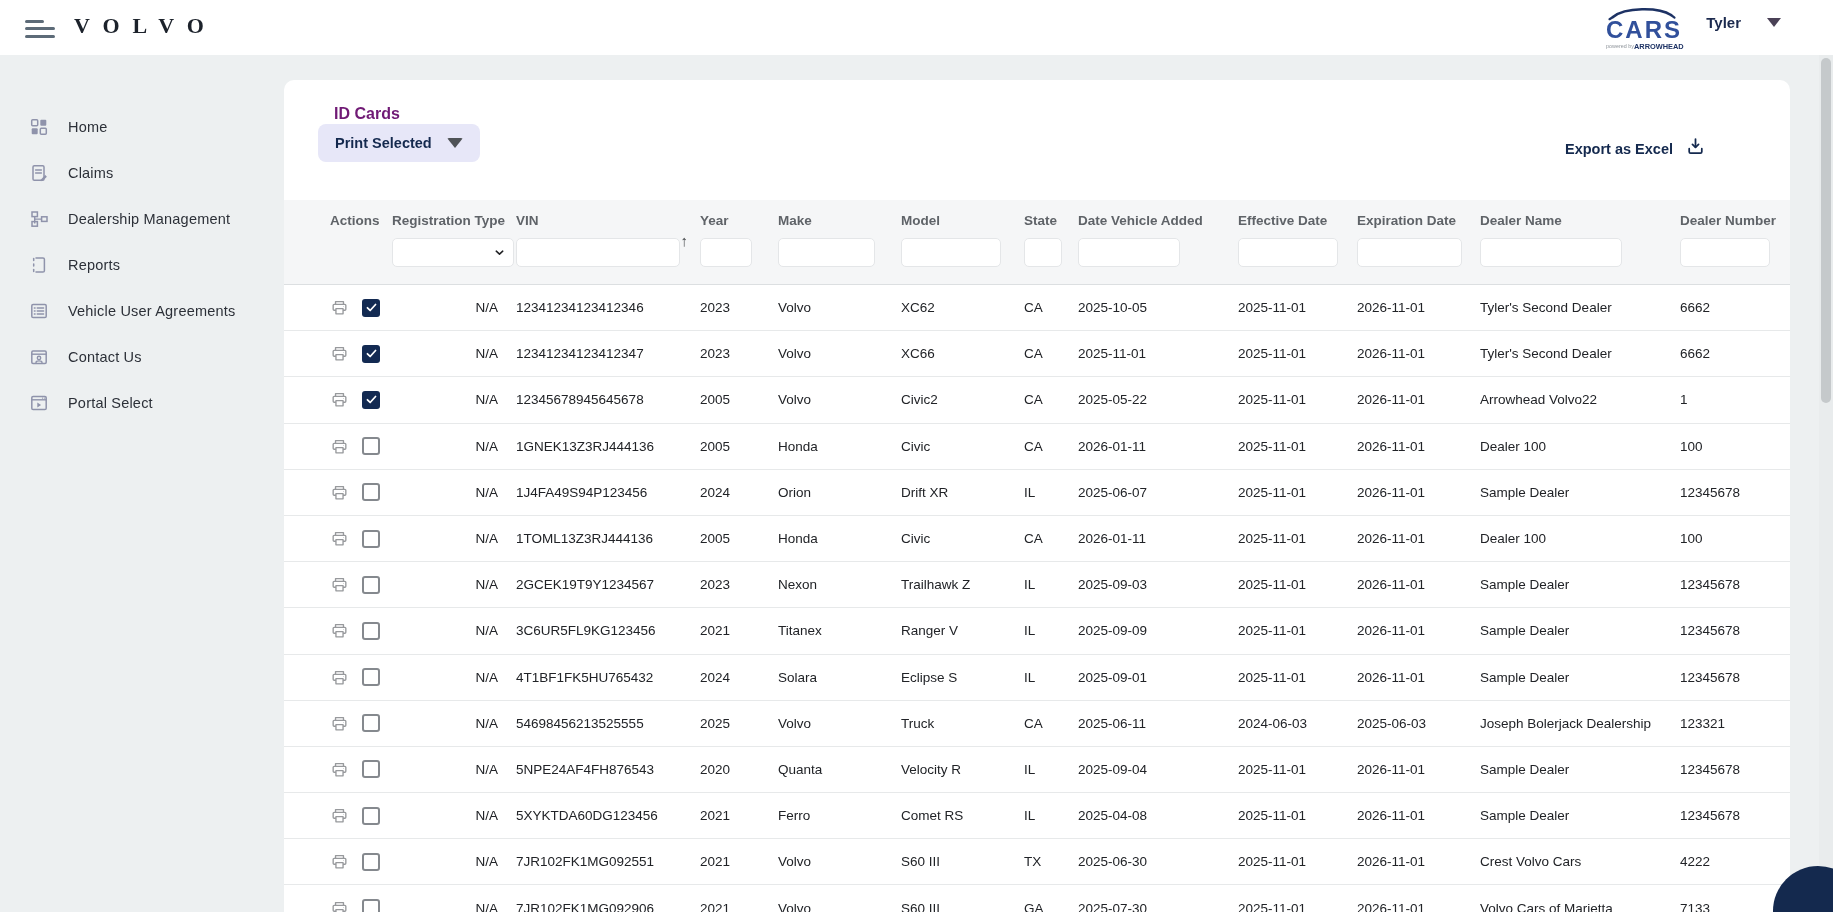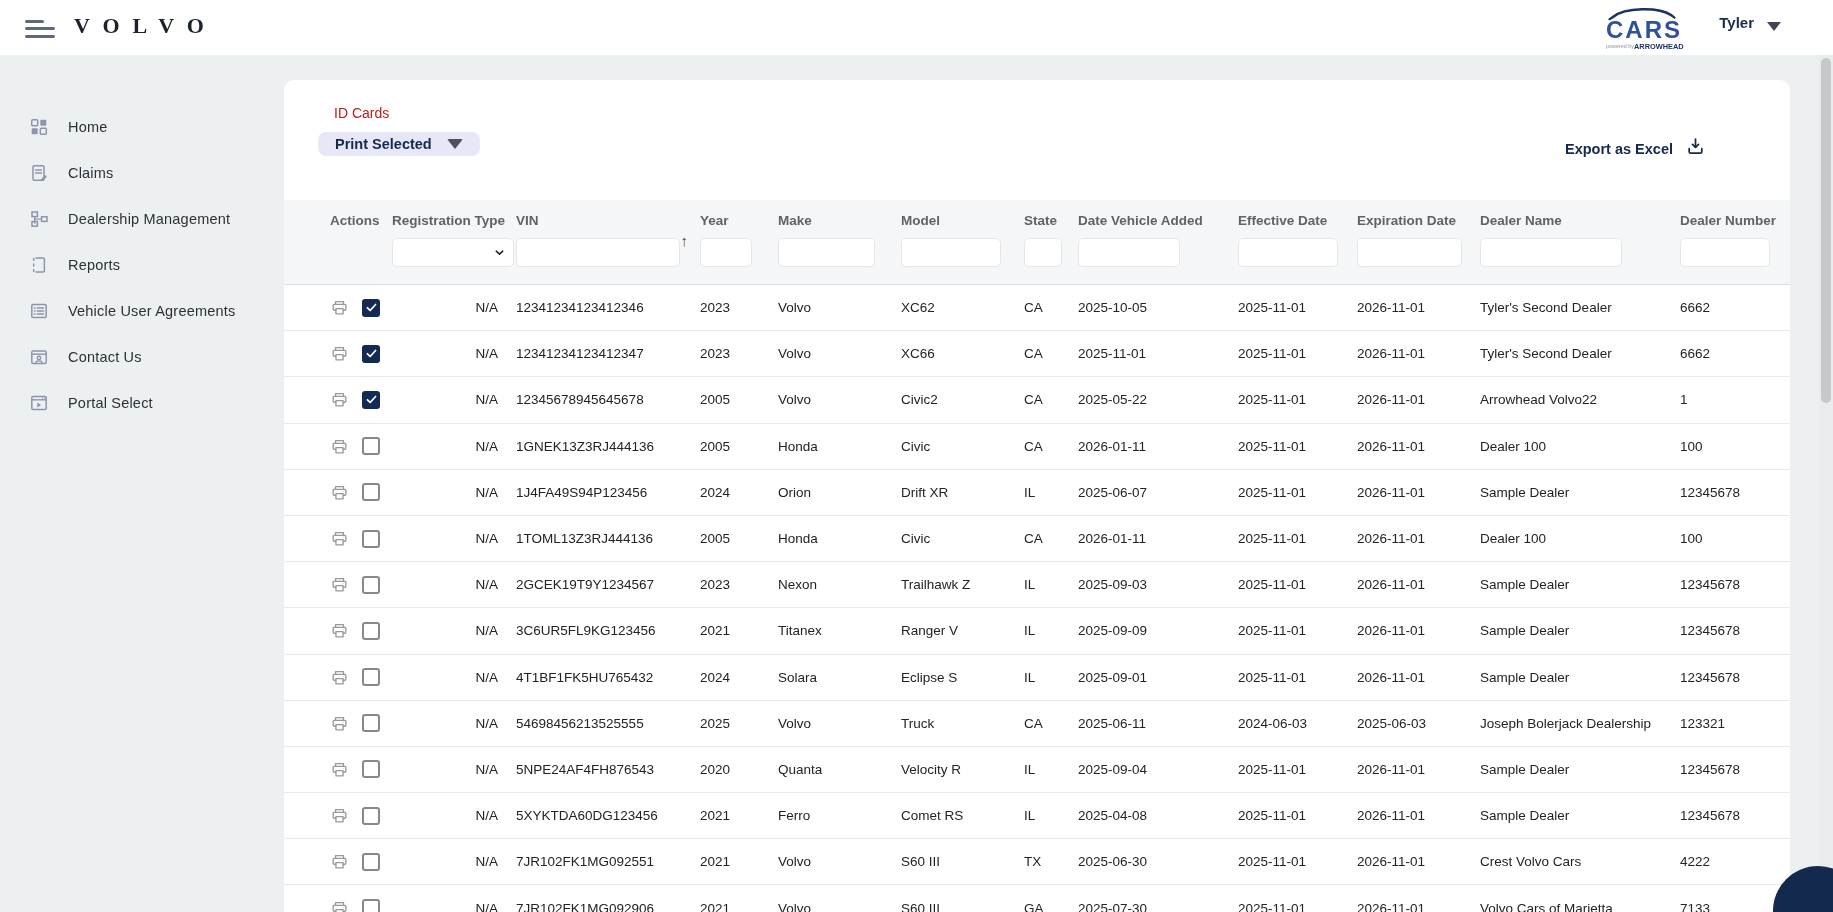--- a/index.html
+++ b/index.html
@@ -9,40 +9,40 @@
   
   .topbar{position:absolute;top:0;left:0;width:100%;height:55px;background:#fff;z-index:5}
   .hamburger{position:absolute;left:25px;top:20px;width:30px;cursor:pointer}
   .hamburger span{display:block;height:2.8px;background:#5d6b78;border-radius:1.5px;margin-bottom:4.6px}
   .hamburger span:nth-child(1){width:19px}
   .hamburger span:nth-child(2){width:30px}
   .hamburger span:nth-child(3){width:30px;margin-bottom:0}
   .volvo{position:absolute;left:74px;top:13px;font-family:"Liberation Serif",serif;font-weight:bold;
          font-size:22px;letter-spacing:13px;color:#1c222b}
   .cars-logo{position:absolute;right:148px;top:4px}
-  .user-menu{position:absolute;right:52px;top:14px;display:flex;align-items:flex-end;gap:13px;cursor:pointer}
+  .user-menu{position:absolute;right:52px;top:14px;display:flex;align-items:center;gap:26px;cursor:pointer}
   .user-name{font-size:15px;font-weight:700;color:#1c2a4e}
   .user-caret{width:0;height:0;border-left:7.5px solid transparent;border-right:7.5px solid transparent;
               border-top:9px solid #4a4156}
 
   
   .sidebar{position:absolute;left:0;top:55px;width:248px;bottom:0}
   .side-list{margin-top:49px}
   .side-item{position:relative;display:flex;align-items:center;gap:19px;height:46px;padding-left:29px;cursor:pointer}
   .side-item .lbl{font-size:14.5px;color:#2c3038;letter-spacing:.2px}
   .side-item.active::before{content:'';position:absolute;left:0;top:3px;bottom:3px;width:5px;
               background:#14294e;border-radius:0 2px 2px 0}
   .side-item.active .lbl{color:#14294e;font-weight:700}
   .side-item svg{flex:0 0 auto}
 
   
   .card{position:absolute;left:284px;top:80px;width:1506px;height:832px;background:#fff;
         border-radius:10px 10px 0 0;overflow:hidden}
-  .card-title{position:absolute;left:50px;top:25px;font-size:14px;font-weight:400;color:#b91c1c}
-  .print-btn{position:absolute;left:34px;top:52px;height:24px;background:#e7e7f8;border:none;
+  .card-title{position:absolute;left:50px;top:25px;font-size:16px;font-weight:700;color:#701a75}
+  .print-btn{position:absolute;left:34px;top:44px;height:38px;background:#e7e7f8;border:none;
         border-radius:8px;display:flex;align-items:center;gap:15px;padding:0 17px;cursor:pointer}
   .print-btn .pl{font-size:14.5px;font-weight:700;color:#14294e}
   .print-btn .caret{width:0;height:0;border-left:8px solid transparent;border-right:8px solid transparent;
         border-top:10px solid #4f5357;border-radius:2px}
   .export{position:absolute;right:84px;top:56px;display:flex;align-items:flex-end;gap:12px;cursor:pointer}
   .export .xl{font-size:14.5px;font-weight:700;color:#14294e}
 
   
   .table-area{position:absolute;left:0;right:0;top:120px;bottom:0}
   .thead{background:#f5f6f7;height:85px;border-bottom:1px solid #dcdfe1}

